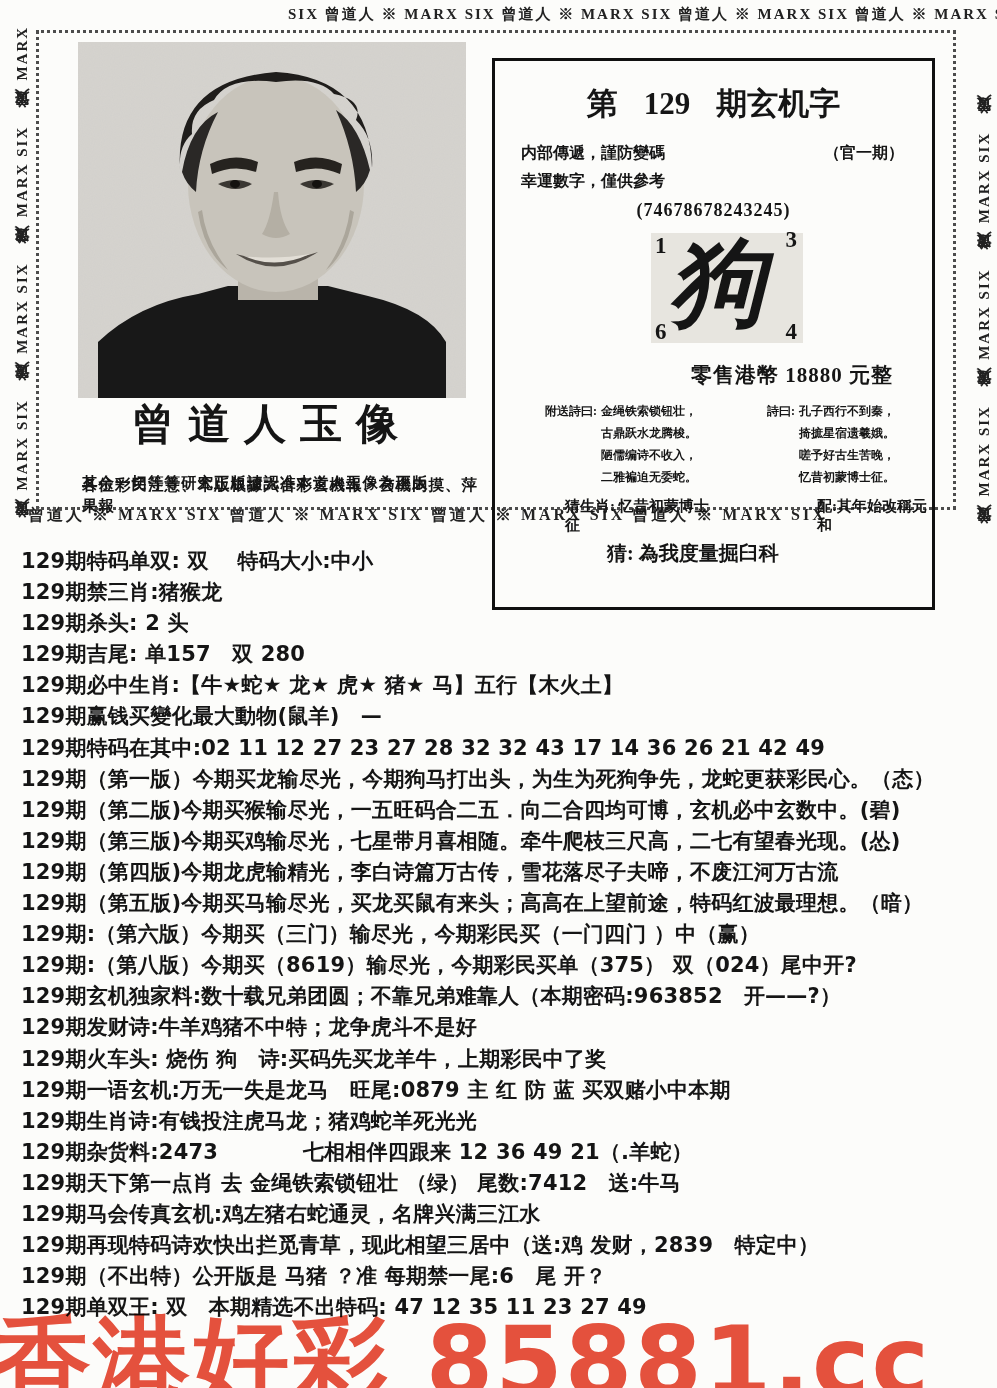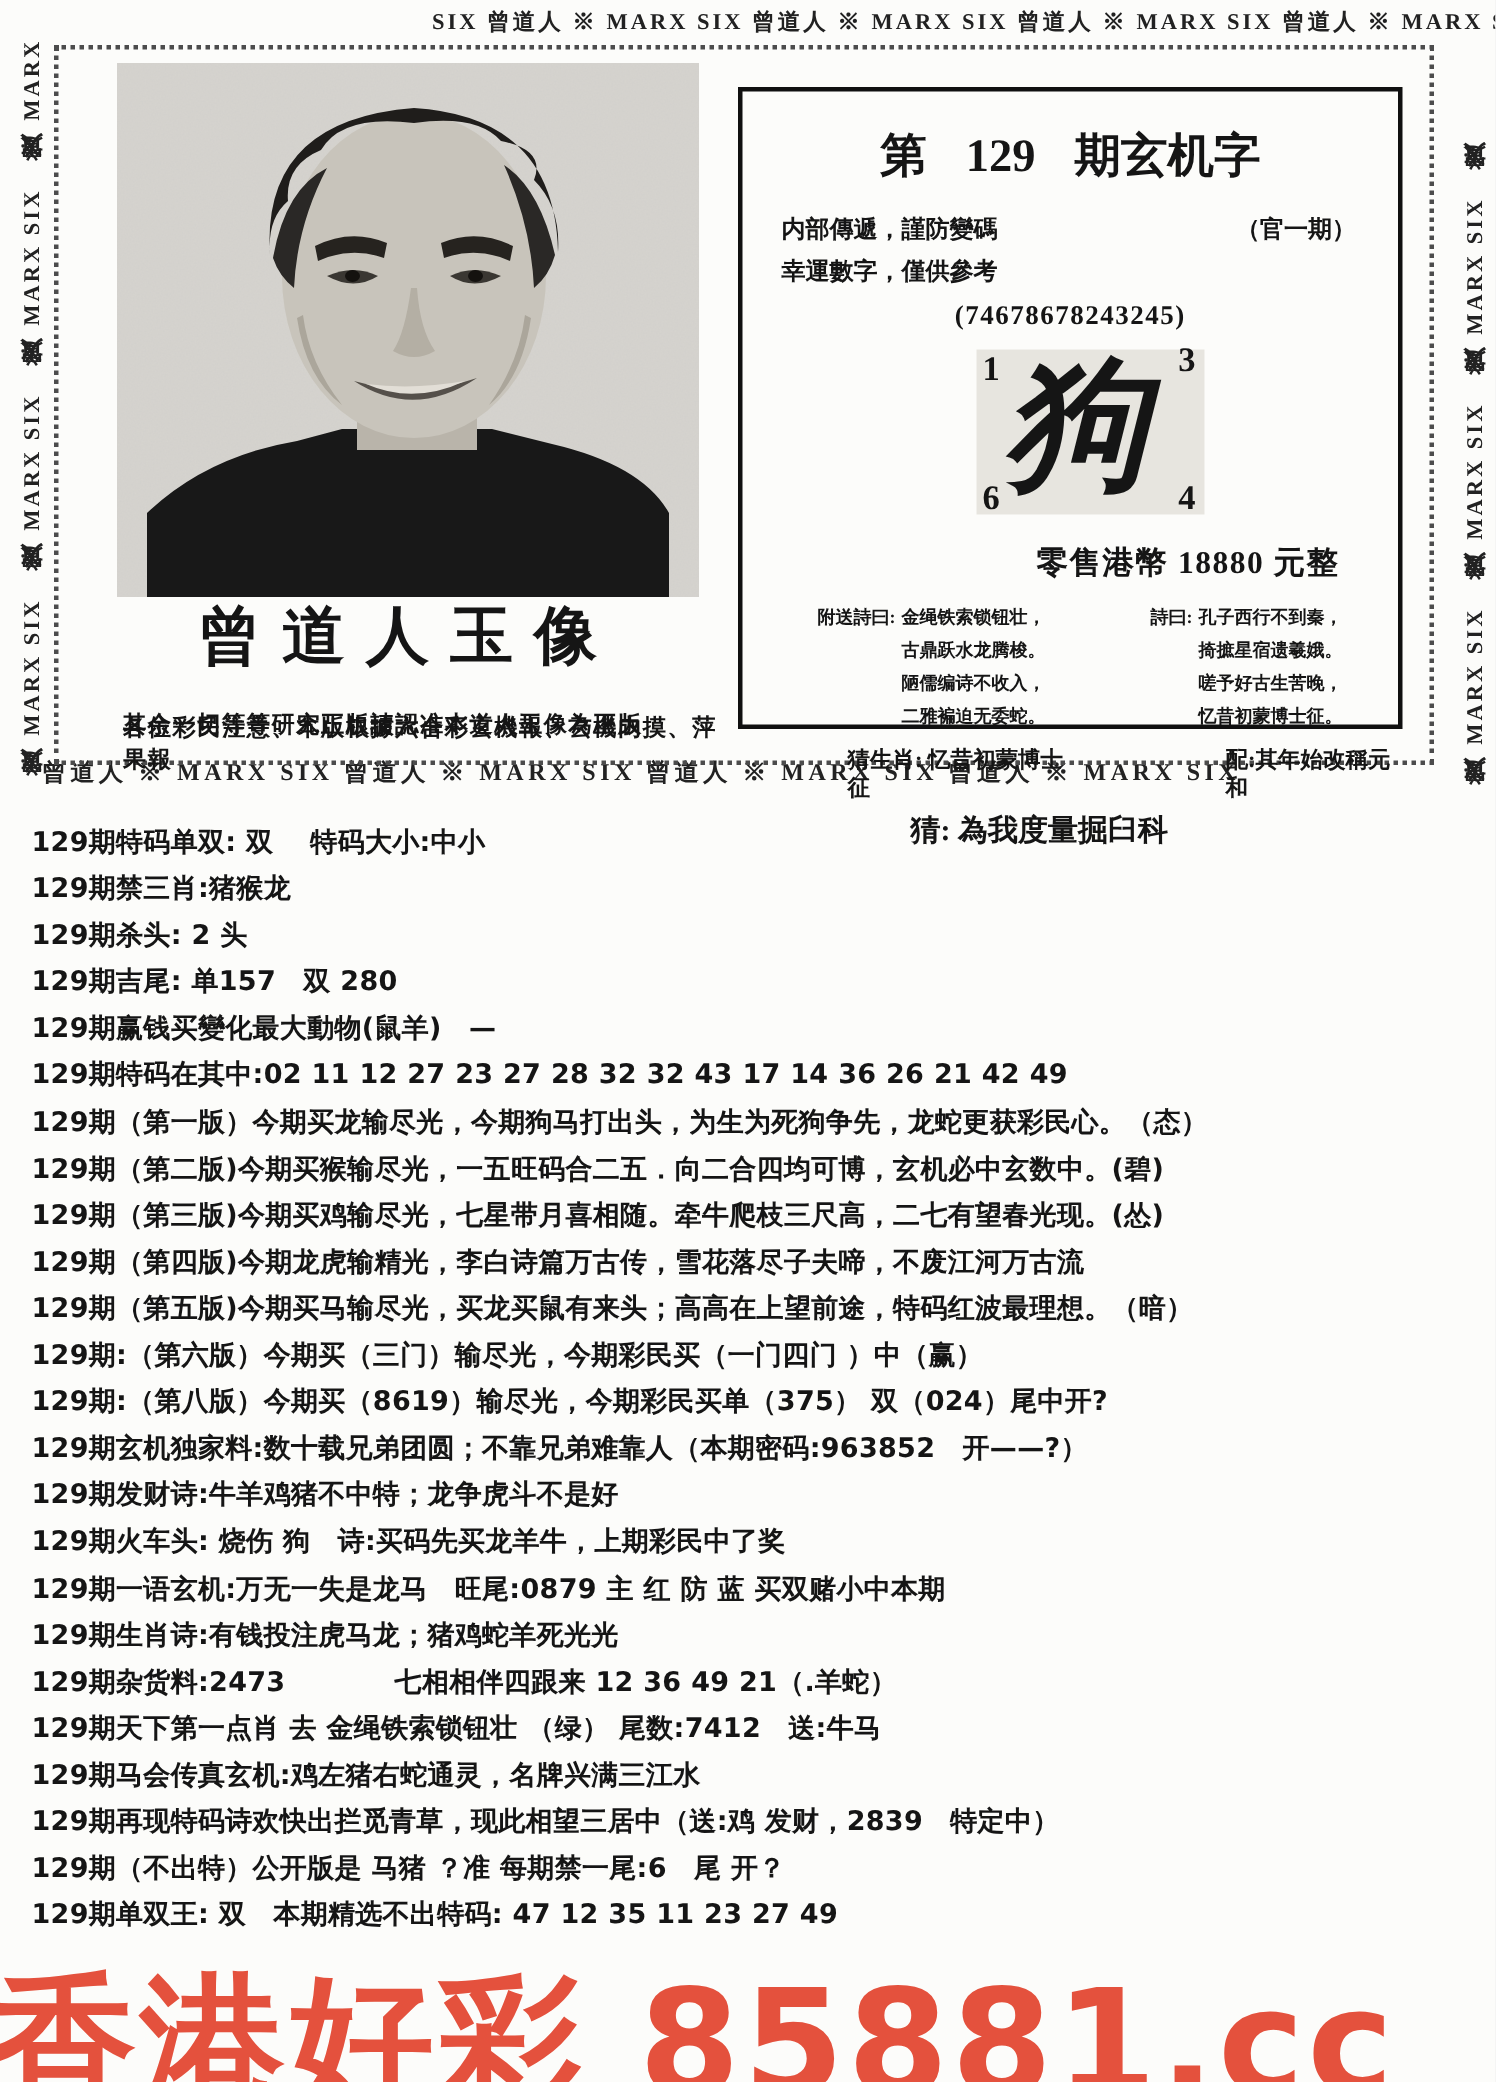--- a/index.html
+++ b/index.html
@@ -18,21 +18,21 @@
   .frame{position:absolute;left:36px;top:30px;width:914px;height:474px;border:3px dotted #4c4c4c;}
 
   
   .photo{position:absolute;left:78px;top:42px;width:388px;height:356px;}
   .portrait-title{position:absolute;left:78px;top:396px;width:388px;text-align:center;font-size:42px;font-weight:bold;letter-spacing:14px;}
   .caption{position:absolute;left:82px;width:400px;font-size:15.5px;font-weight:bold;letter-spacing:1px;}
   .caption1{top:475px;}
   .caption2{top:473px;}
 
   
-  .mbox{position:absolute;left:492px;top:58px;width:443px;height:428px;border:3px solid #101010;box-sizing:border-box;}
+  .mbox{position:absolute;left:492px;top:58px;width:443px;height:552px;border:3px solid #101010;box-sizing:border-box;}
   .mbox-title{margin-top:22px;text-align:center;font-size:31px;font-weight:bold;}
   .mbox-title .gap{display:inline-block;width:26px;}
   .mbox-notes{display:flex;justify-content:space-between;padding:0 28px 0 26px;margin-top:18px;font-size:16px;font-weight:bold;}
   .mbox-note2{padding-left:26px;margin-top:7px;font-size:16px;font-weight:bold;}
   .mbox-lucky{text-align:center;font-size:18px;margin-top:8px;letter-spacing:1px;font-weight:bold;}
   .dog-block{position:relative;width:152px;height:110px;margin:12px 0 0 156px;background:#e7e5df;}
   .dog-char{position:absolute;left:18px;top:-4px;font-size:96px;line-height:110px;font-weight:bold;font-style:italic;}
   .corner-num{position:absolute;font-size:23px;font-weight:bold;}
   .num-tl{left:4px;top:0px;}
   .num-tr{right:6px;top:-6px;}
@@ -44,21 +44,21 @@
   .poem-col2{display:flex;}
   .poem-label{white-space:nowrap;margin-right:4px;}
   .poem-lines div{margin-bottom:5px;white-space:nowrap;}
   .guess-row{display:flex;margin-top:6px;font-size:15px;font-weight:bold;gap:20px;}
   .guess-zodiac{margin-left:70px;}
   .guess-match{margin-left:86px;}
   .guess-final{margin-left:112px;margin-top:5px;font-size:20px;font-weight:bold;}
 
   
   .tips{position:absolute;left:21px;top:551px;right:4px;font-family:"DejaVu Sans","Liberation Sans",sans-serif;}
-  .tip{font-size:18px;font-weight:700;line-height:21px;margin-bottom:10.1px;white-space:nowrap;letter-spacing:0.2px;}
+  .tip{font-size:21px;font-weight:700;line-height:21px;margin-bottom:10.1px;white-space:nowrap;letter-spacing:0.2px;}
 
   
   .watermark{position:absolute;left:-6px;top:1298px;font-size:97px;font-weight:800;letter-spacing:2px;white-space:nowrap;mix-blend-mode:multiply;z-index:5;font-family:"DejaVu Sans","Liberation Sans",sans-serif;}
 </style>
 </head>
 <body>
 
 <div class="page">
 
   <div class="border-text border-top">SIX 曾道人 ※ MARX SIX 曾道人 ※ MARX SIX 曾道人 ※ MARX SIX 曾道人 ※ MARX SIX</div>
@@ -157,20 +157,21 @@
     </div>
     <div class="guess-final">猜:  為我度量掘臼科</div>
   </div>
 
   <div class="tips">
 
   <div class="tip">129期特码单双: 双　 特码大小:中小</div>
       <div class="tip">129期禁三肖:猪猴龙</div>
       <div class="tip">129期杀头: 2 头</div>
       <div class="tip">129期吉尾: 单157　双 280</div>
+      <div class="tip">129期必中生肖:【牛★蛇★ 龙★ 虎★ 猪★ 马】五行【木火土】</div>
       <div class="tip">129期赢钱买變化最大動物(鼠羊)　—</div>
       <div class="tip">129期特码在其中:02 11 12 27 23 27 28 32 32 43 17 14 36 26 21 42 49</div>
       <div class="tip">129期（第一版）今期买龙输尽光，今期狗马打出头，为生为死狗争先，龙蛇更获彩民心。（态）</div>
       <div class="tip">129期（第二版)今期买猴输尽光，一五旺码合二五．向二合四均可博，玄机必中玄数中。(碧)</div>
       <div class="tip">129期（第三版)今期买鸡输尽光，七星带月喜相随。牵牛爬枝三尺高，二七有望春光现。(怂)</div>
       <div class="tip">129期（第四版)今期龙虎输精光，李白诗篇万古传，雪花落尽子夫啼，不废江河万古流</div>
       <div class="tip">129期（第五版)今期买马输尽光，买龙买鼠有来头；高高在上望前途，特码红波最理想。（暗）</div>
       <div class="tip">129期:（第六版）今期买（三门）输尽光，今期彩民买（一门四门 ）中（赢）</div>
       <div class="tip">129期:（第八版）今期买（8619）输尽光，今期彩民买单（375） 双（024）尾中开?</div>
       <div class="tip">129期玄机独家料:数十载兄弟团圆；不靠兄弟难靠人（本期密码:963852　开——?）</div>

